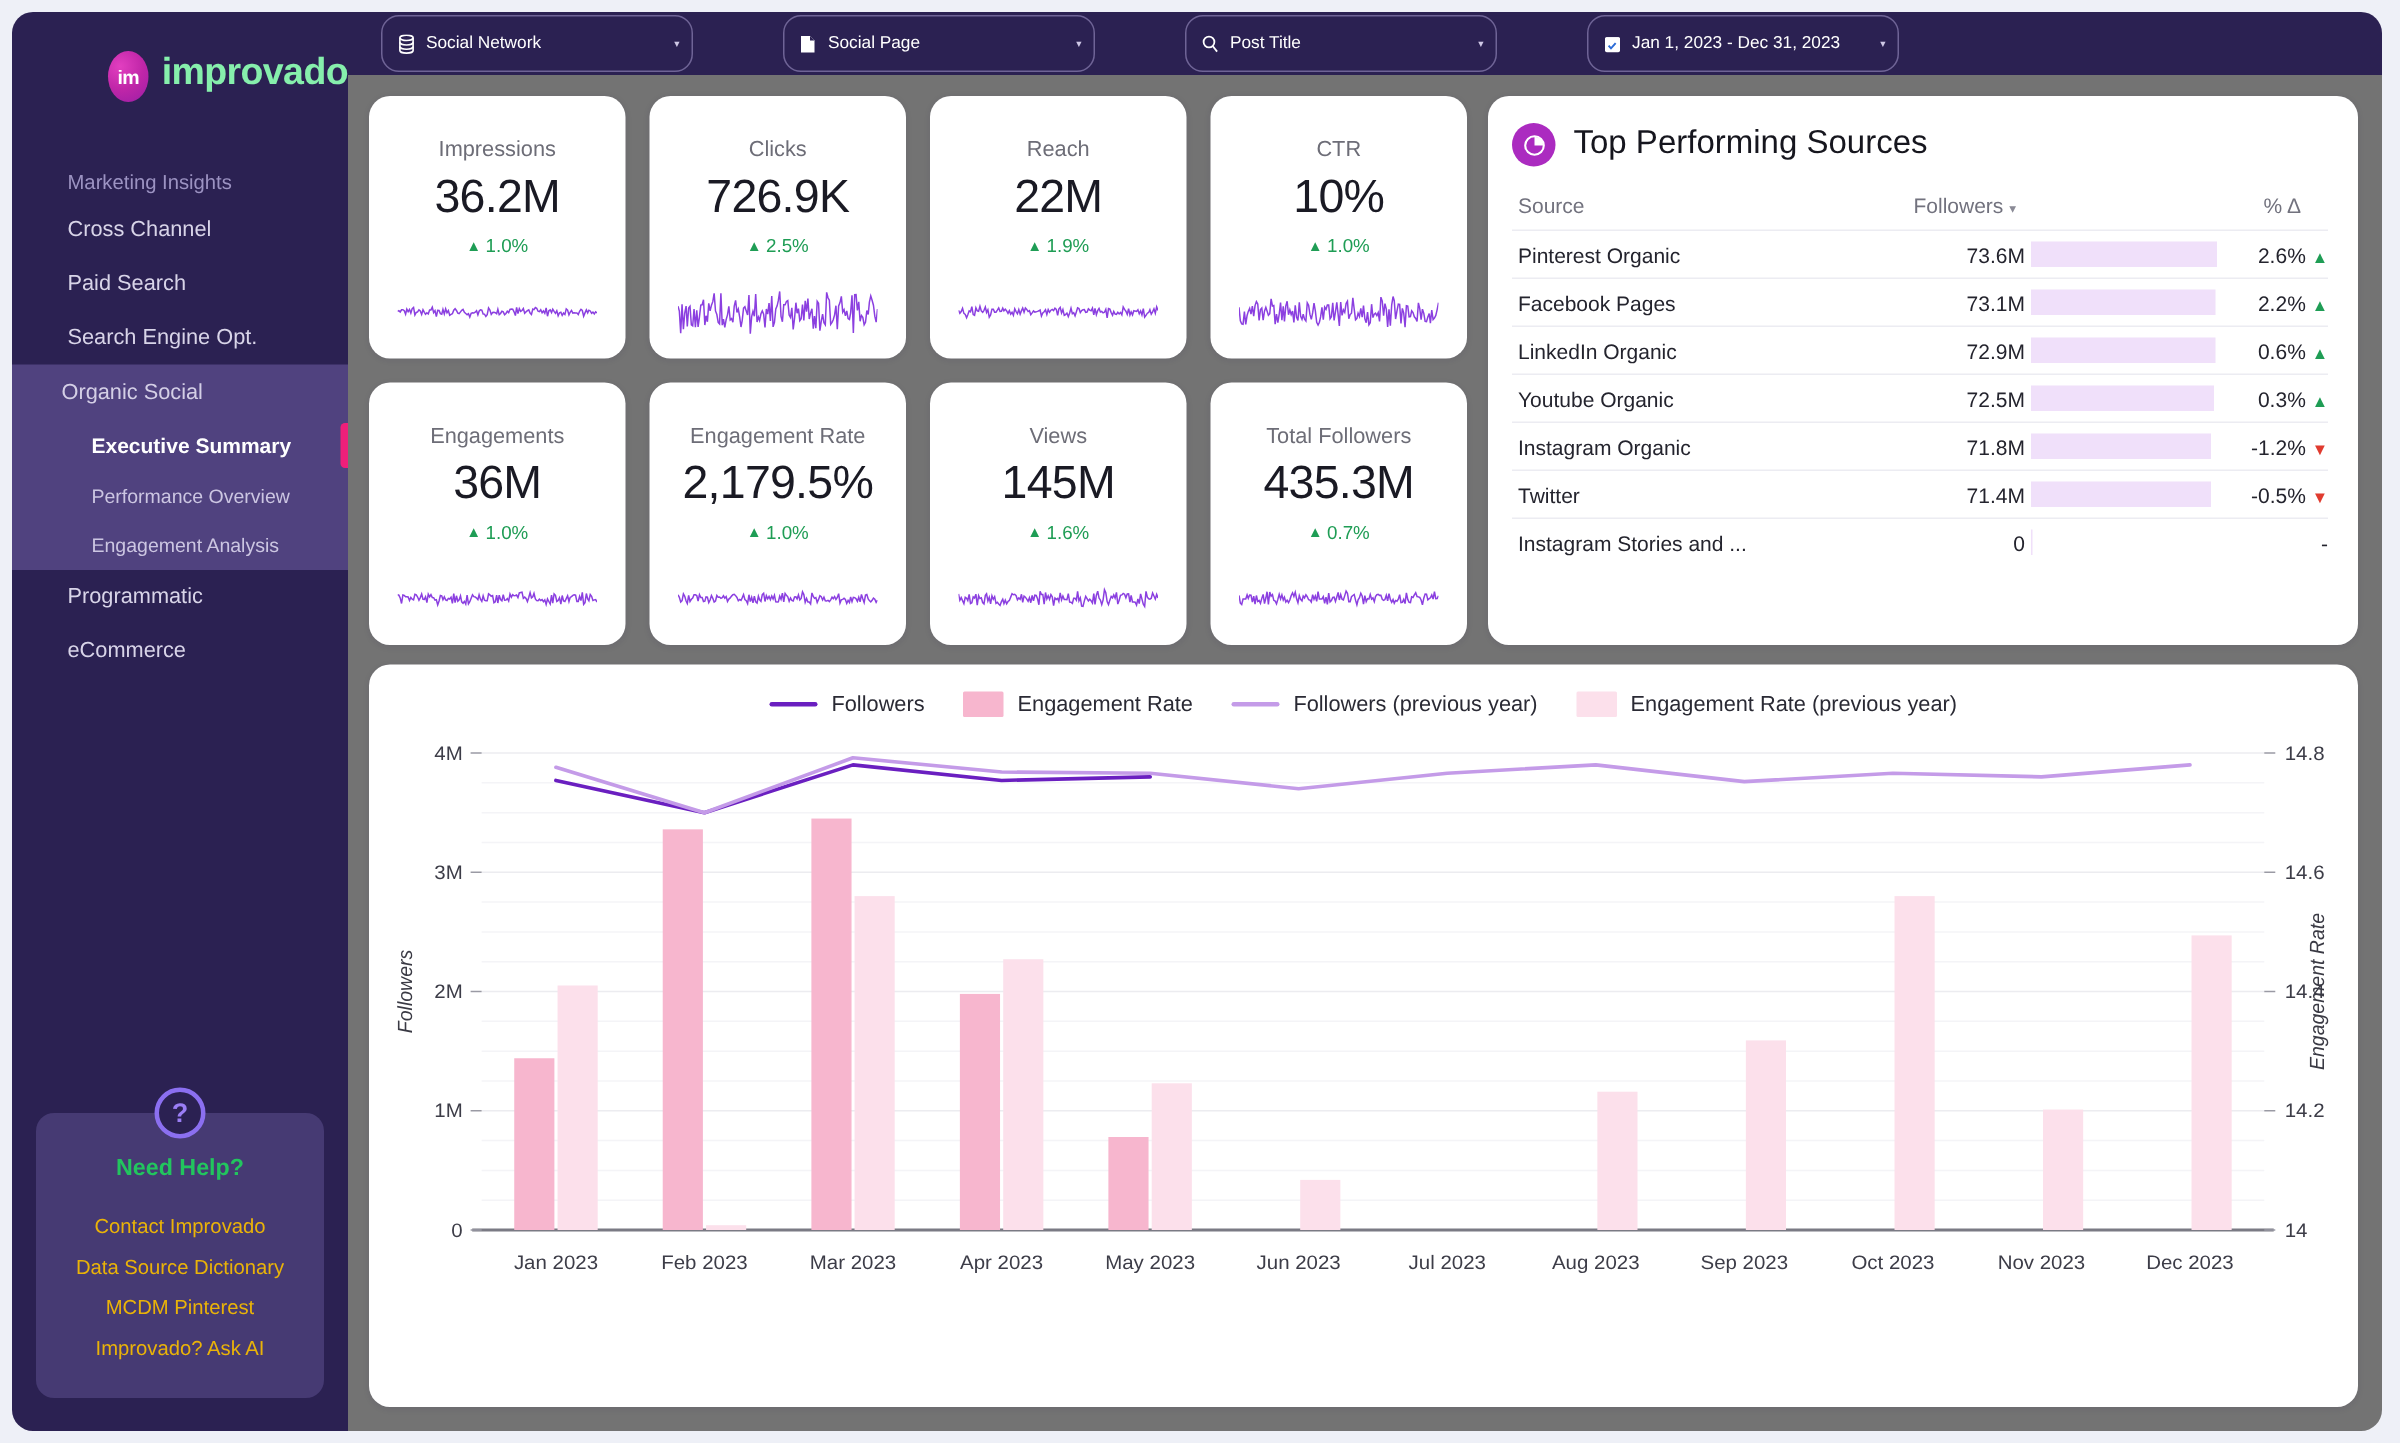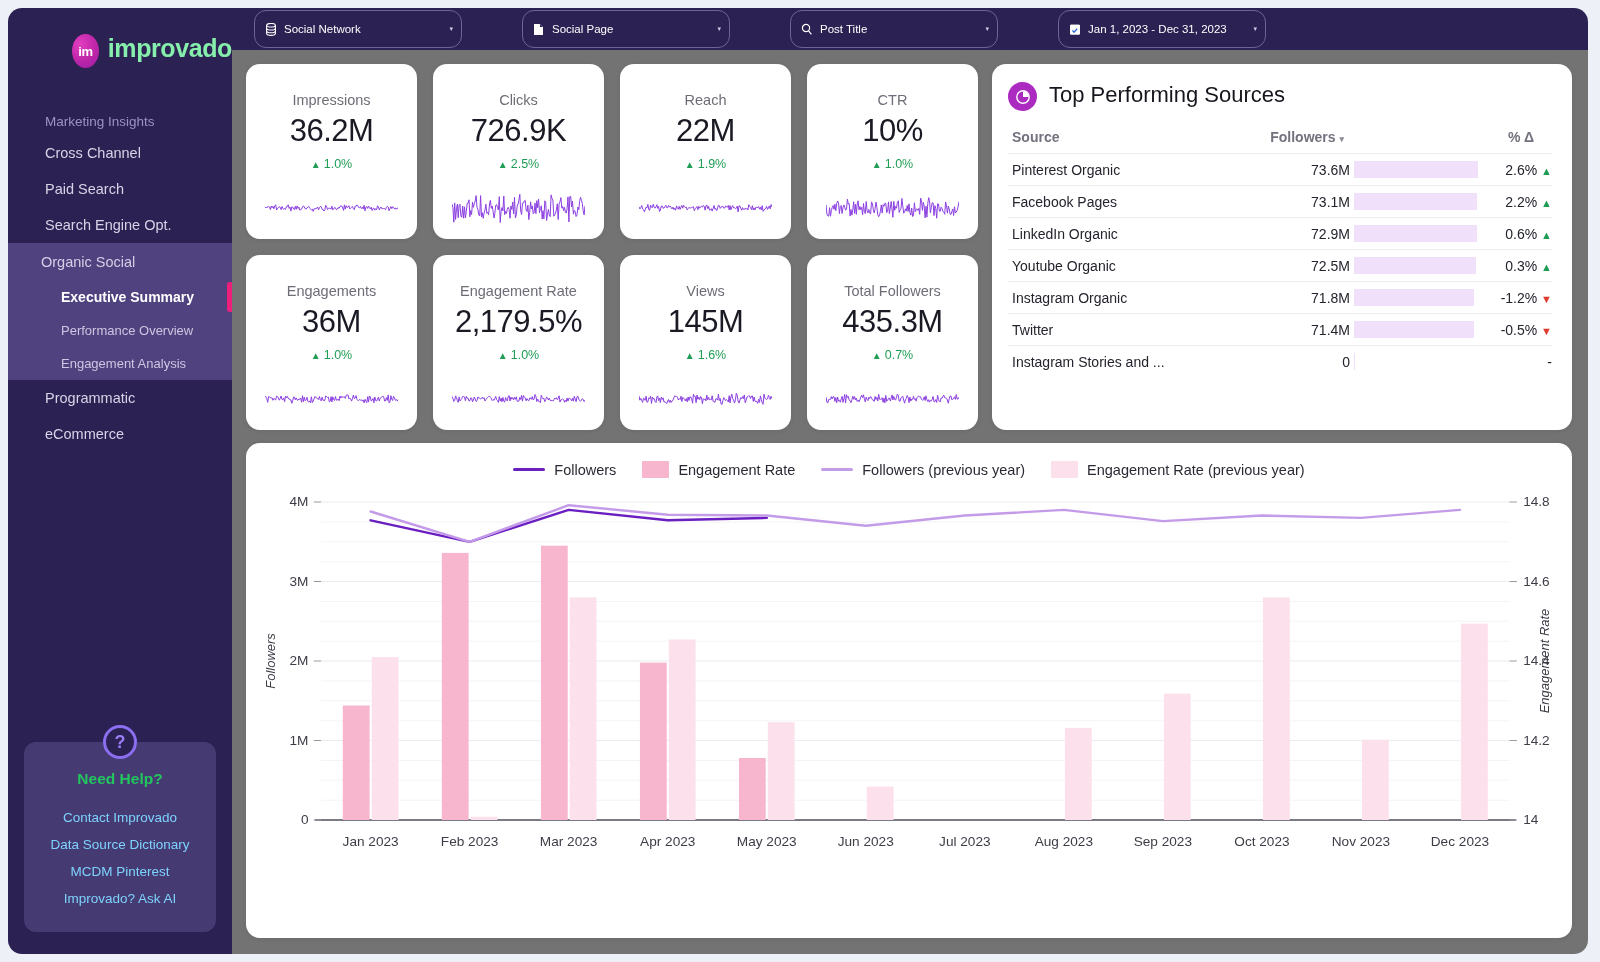--- a/index.html
+++ b/index.html
@@ -84,21 +84,21 @@
     top: -2px; z-index: 2;
   }
   .help-card {
     background: #463a73;
     border-radius: 12px;
     margin-top: 15px;
     padding: 28px 10px 20px 10px;
     text-align: center;
   }
   .help-title { color: #22c55e; font-size: 15.5px; font-weight: 700; margin-bottom: 16px; }
-  .help-link { color: #7dd3fc; font-size: 13.5px; padding: 6px 0; cursor: pointer; }
+  .help-link { color: #eab308; font-size: 13.5px; padding: 6px 0; cursor: pointer; }
 
   
   .main {
     flex: 1; height: 946px;
     display: flex; flex-direction: column;
     border-radius: 0 14px 14px 0;
     overflow: hidden;
     background: #f5f6fb;
   }
   .topbar {
@@ -162,21 +162,21 @@
   }
   .tps-head { display: flex; align-items: flex-start; gap: 12px; margin-bottom: 14px; }
   .tps-icon {
     width: 29px; height: 29px; border-radius: 50%;
     background: #ab2bc0;
     display: flex; align-items: center; justify-content: center;
   }
   .tps-title { font-size: 22px; color: #16161e; font-weight: 400; }
   table.tps { width: 100%; border-collapse: collapse; }
   table.tps th {
-    font-weight: 700; color: #72727e; font-size: 14px;
+    font-weight: 400; color: #72727e; font-size: 14px;
     text-align: left; padding: 4px 0 8px 4px; margin-top: 29px;
   }
   table.tps th.num { text-align: right; padding-right: 6px; }
   table.tps th.pct { text-align: right; padding-right: 18px; }
   table.tps td {
     font-size: 14px; color: #24242e;
     padding: 7px 0 7px 4px;
     border-top: 1px solid #ececf2;
   }
   table.tps tr:first-child td { border-top: 1px solid #ececf2; }

